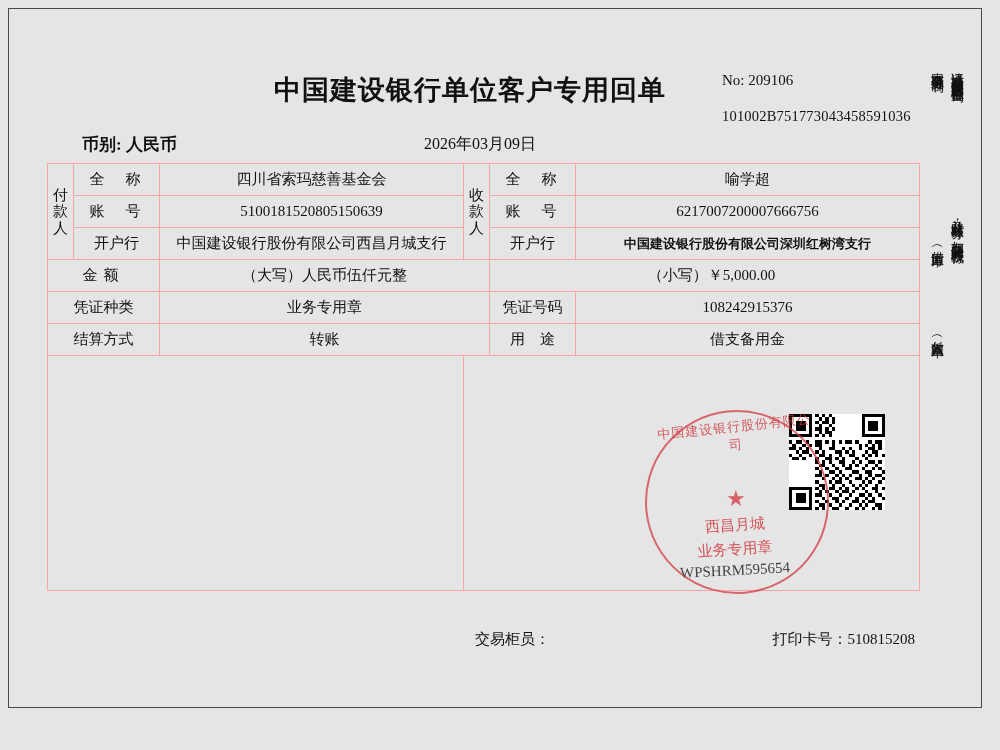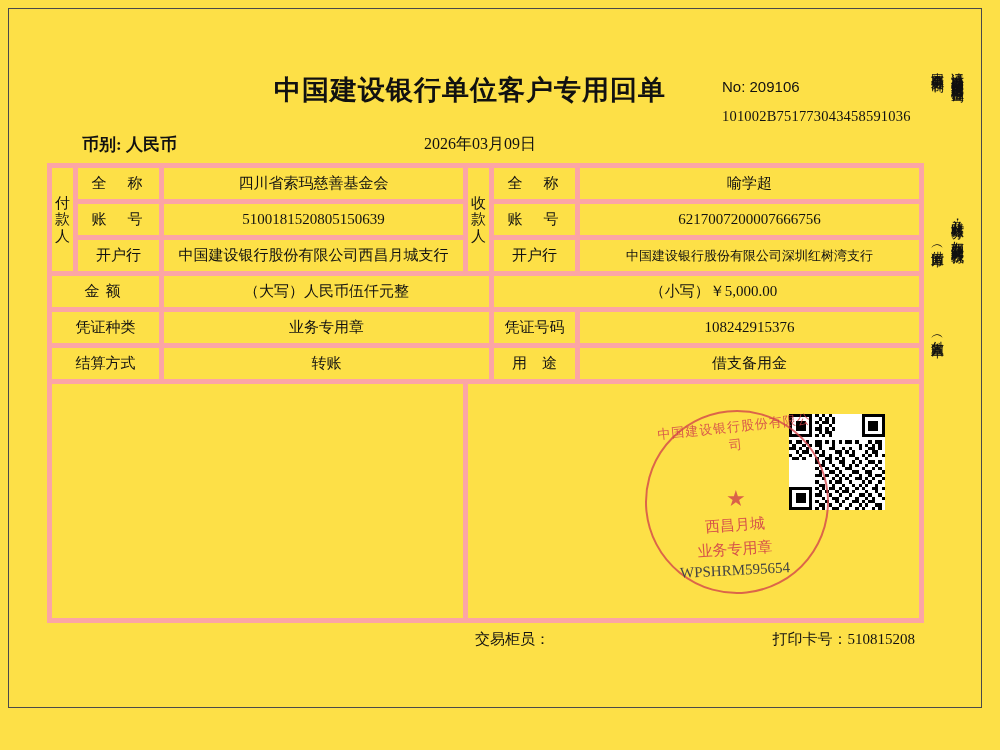--- a/index.html
+++ b/index.html
@@ -13,21 +13,21 @@
     font-family: "Liberation Serif", serif;
     color: #111;
     position: relative;
     overflow: hidden;
   }
   .page {
     position: absolute;
     left: 0; top: 0;
     width: 1000px;
     height: 750px;
-    background: #fde047;
+    background: #e5e5e5;
   }
   
   .outer-frame {
     position: absolute;
     left: 8px;
     top: 8px;
     width: 974px;
     height: 700px;
     border: 1px solid #4a4a4a;
     box-sizing: border-box;
@@ -41,23 +41,23 @@
     text-align: center;
     font-size: 27px;
     font-weight: bold;
     letter-spacing: 1px;
     font-family: "Liberation Serif", serif;
   }
 
   .no-line {
     position: absolute;
     left: 722px;
-    top: 78px;
-    font-size: 15px;
-    font-family: Liberation Sans, sans-serif;
+    top: 72px;
+    font-size: 15px;
+    font-family: Liberation Serif, serif;
   }
   .longnum {
     position: absolute;
     left: 722px;
     top: 108px;
     font-size: 14.5px;
     letter-spacing: 0.2px;
     font-family: "Liberation Serif", serif;
   }
 
@@ -84,21 +84,21 @@
   
   .tbl {
     position: absolute;
     left: 47px;
     top: 163px;
     width: 872px;
     border-collapse: collapse;
     table-layout: fixed;
   }
   .tbl td {
-    border: 5px solid #fca5a5;
+    border: 1px solid #fca5a5;
     padding: 0 6px;
     font-size: 15px;
     height: 31px;
     vertical-align: middle;
     text-align: center;
   }
   .vlabel {
     width: 26px;
     text-align: center;
     font-size: 15px;
@@ -109,21 +109,21 @@
   .fieldname {
     width: 86px;
     text-align: center;
     letter-spacing: 3px;
     font-size: 15px;
   }
   .fieldname.tight { letter-spacing: 0px; }
   .val {
     font-size: 15px;
   }
-  .val.small { font-size: 13px; }
+  .val.small { font-size: 13px; font-weight: bold; }
   .ctr { text-align: center; }
 
   .amount-label {
     text-align: center;
     letter-spacing: 6px;
     font-size: 15px;
   }
 
   
   .printer-block {

